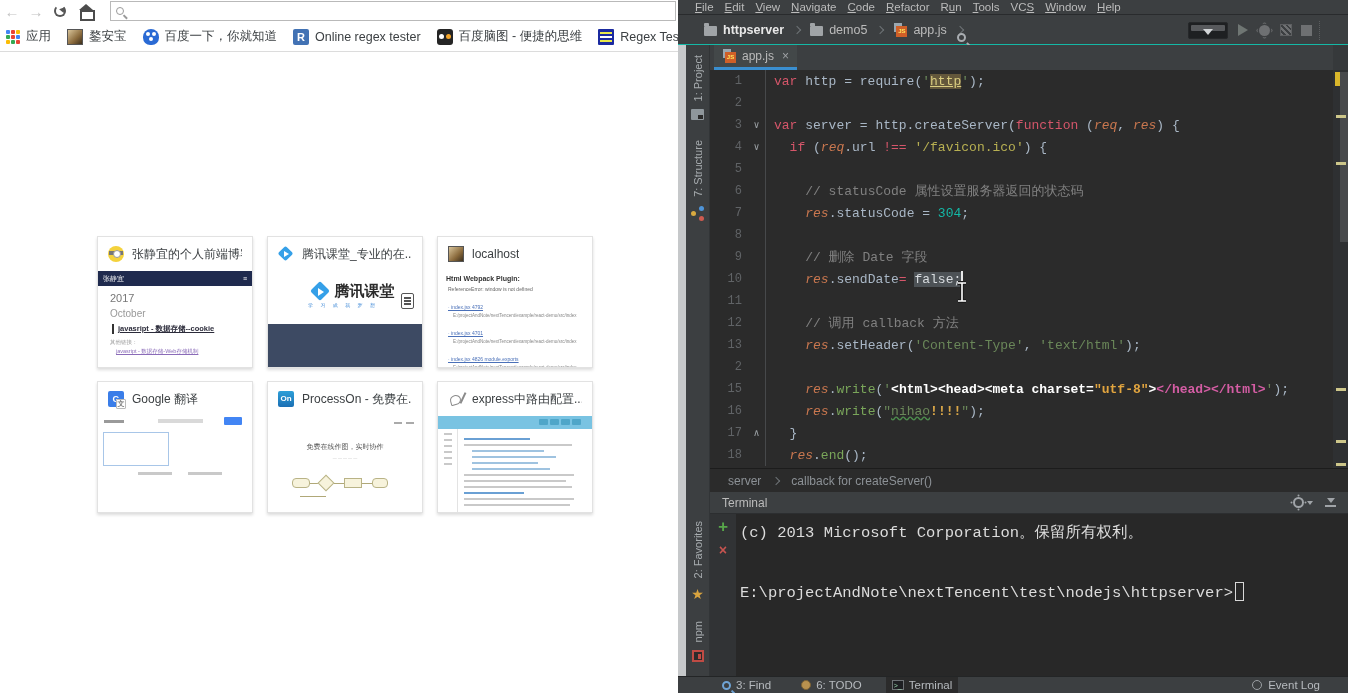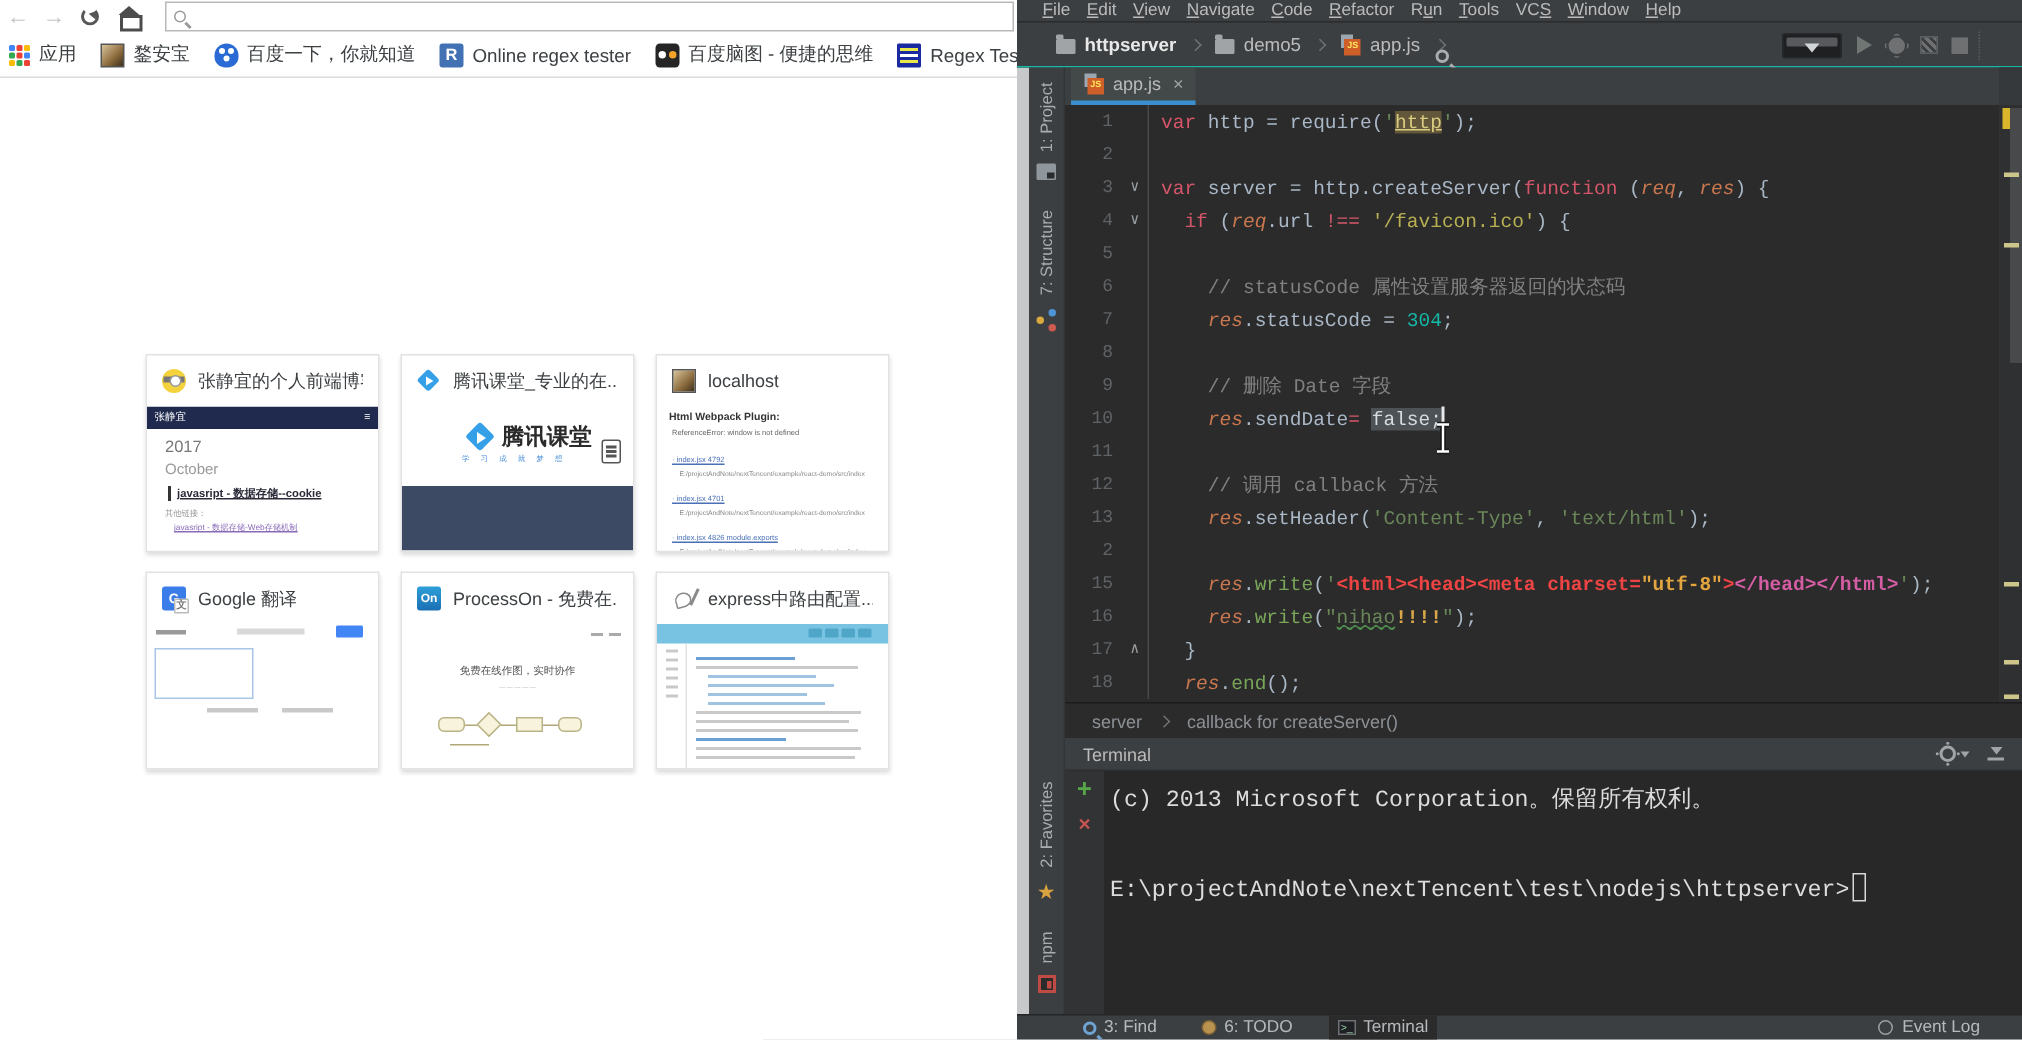--- a/index.html
+++ b/index.html
@@ -152,21 +152,21 @@
   .cd { flex:1; height:100%; display:flex; align-items:center; border-left:1px solid #47494b; padding-left:8px; font-size:13px; color:#a9b7c6; }
   .s-d  { color:#a9b7c6; }
   .s-k  { color:#d5566a; }
   .s-p  { color:#c9774f; font-style:italic; }
   .s-o  { color:#d5566a; }
   .s-s  { color:#6a8759; }
   .s-s2 { color:#b8b052; }
   .s-num{ color:#14b8a6; }
   .s-c  { color:#808080; }
   .s-f  { color:#7aa65a; }
-  .s-tag{ color:#ef4444; font-weight:bold; }
+  .s-tag{ color:#ffffff; font-weight:bold; }
   .s-av { color:#e2a53f; font-weight:bold; }
   .s-ct { color:#d45da4; font-weight:bold; }
   .s-hl { color:#dacd81; background:#63573b; text-decoration:underline; }
   .s-ty { color:#6a8759; text-decoration:underline wavy #4e8f4e; }
   .s-bang { color:#d9a648; font-weight:bold; }
   .s-bx { background:#4d5256; color:#d8dcdf; }
   .s-cr { display:inline-block; width:1.5px; height:16px; background:#e8e8e8; vertical-align:middle; }
 
   .scrollstripe { position:absolute; left:655px; top:45px; width:15px; height:450px; background:#2e3032; }
   .ss-corner { position:absolute; left:0; top:0; width:15px; height:25px; background:#36393b; }

